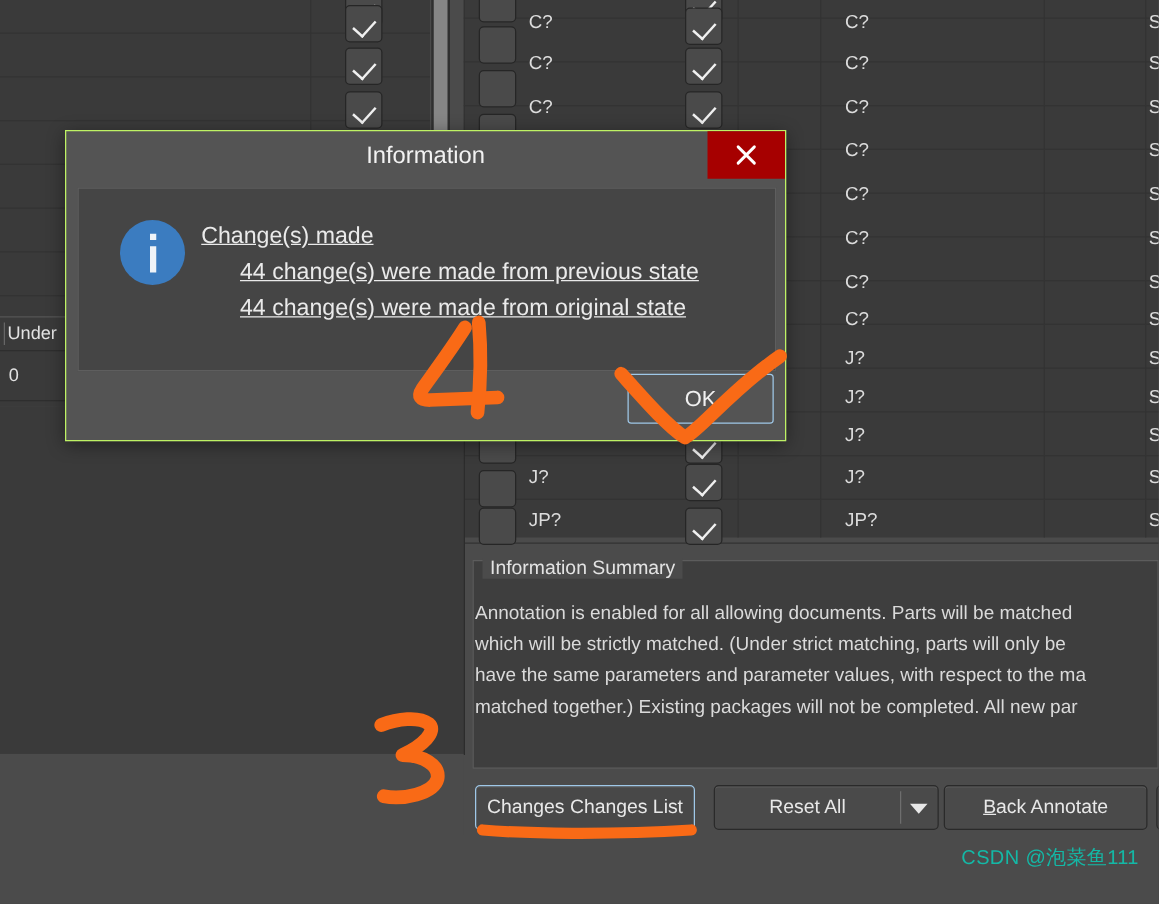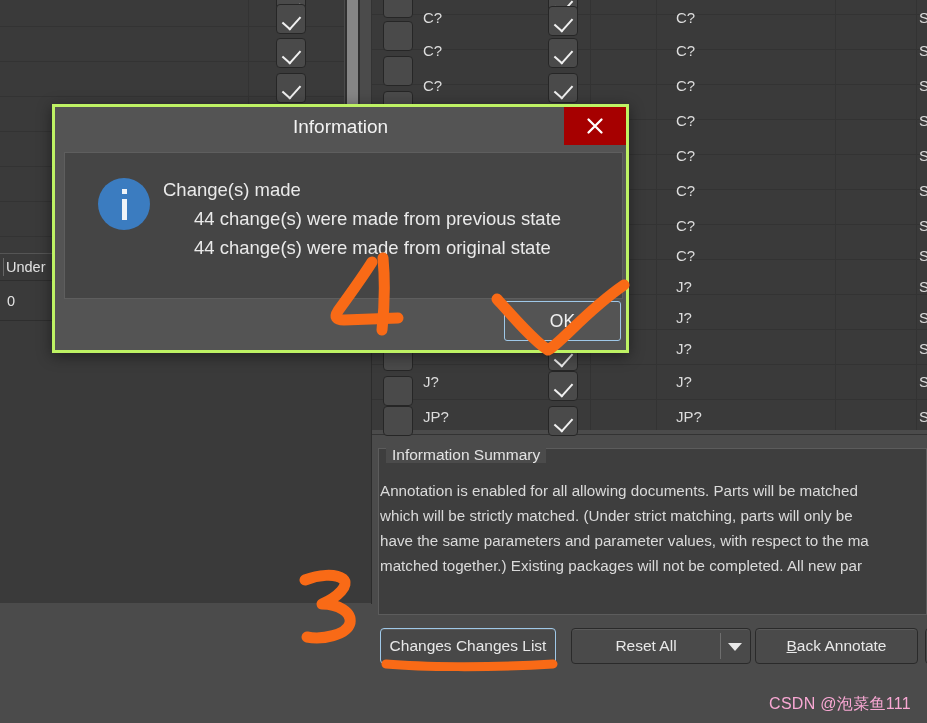--- a/index.html
+++ b/index.html
@@ -239,21 +239,21 @@
     width: 927px; height: 55px;
     background: #4b4b4b;
   }
 
   
   .dialog {
     position: absolute;
     left: 52px; top: 104px;
     width: 577px; height: 249px;
     background: #545454;
-    border: 3px solid #bef264;
+    border: 1px solid #bef264;
     box-shadow: 0 3px 14px rgba(0,0,0,.45);
     box-sizing: border-box;
   }
   .dlg-titlebar {
     position: relative;
     height: 41px;
   }
   .dlg-title {
     position: absolute;
     left: 0; right: 0; top: 9px;
@@ -298,20 +298,21 @@
     left: 23.5px; top: 21px;
     width: 5px; height: 21px;
     background: #eef3f8;
   }
   .msg {
     position: absolute;
     left: 98px; top: 22px;
     font-size: 18.5px;
     line-height: 29px;
     color: #eaeaea;
+    text-decoration: underline;
   }
   .msg .indent { padding-left: 31px; }
 
   .dlg-ok {
     position: absolute;
     left: 449px; top: 194px;
     width: 117px; height: 40px;
     background: #545454;
     border: 1px solid #9fc8e8;
     border-radius: 3px;
@@ -327,23 +328,23 @@
   .ink {
     position: absolute;
     left: 0; top: 0;
     width: 927px; height: 723px;
     pointer-events: none;
   }
 
   
   .watermark {
     position: absolute;
-    right: 16px; bottom: 8px;
+    right: 16px; bottom: 26px;
     font-size: 16px;
-    color: #f9a8d4;
+    color: #14b8a6;
     letter-spacing: .3px;
   }
 </style>
 </head>
 <body>
 
 <div id="root">
 
   <div class="app-bg">
 

